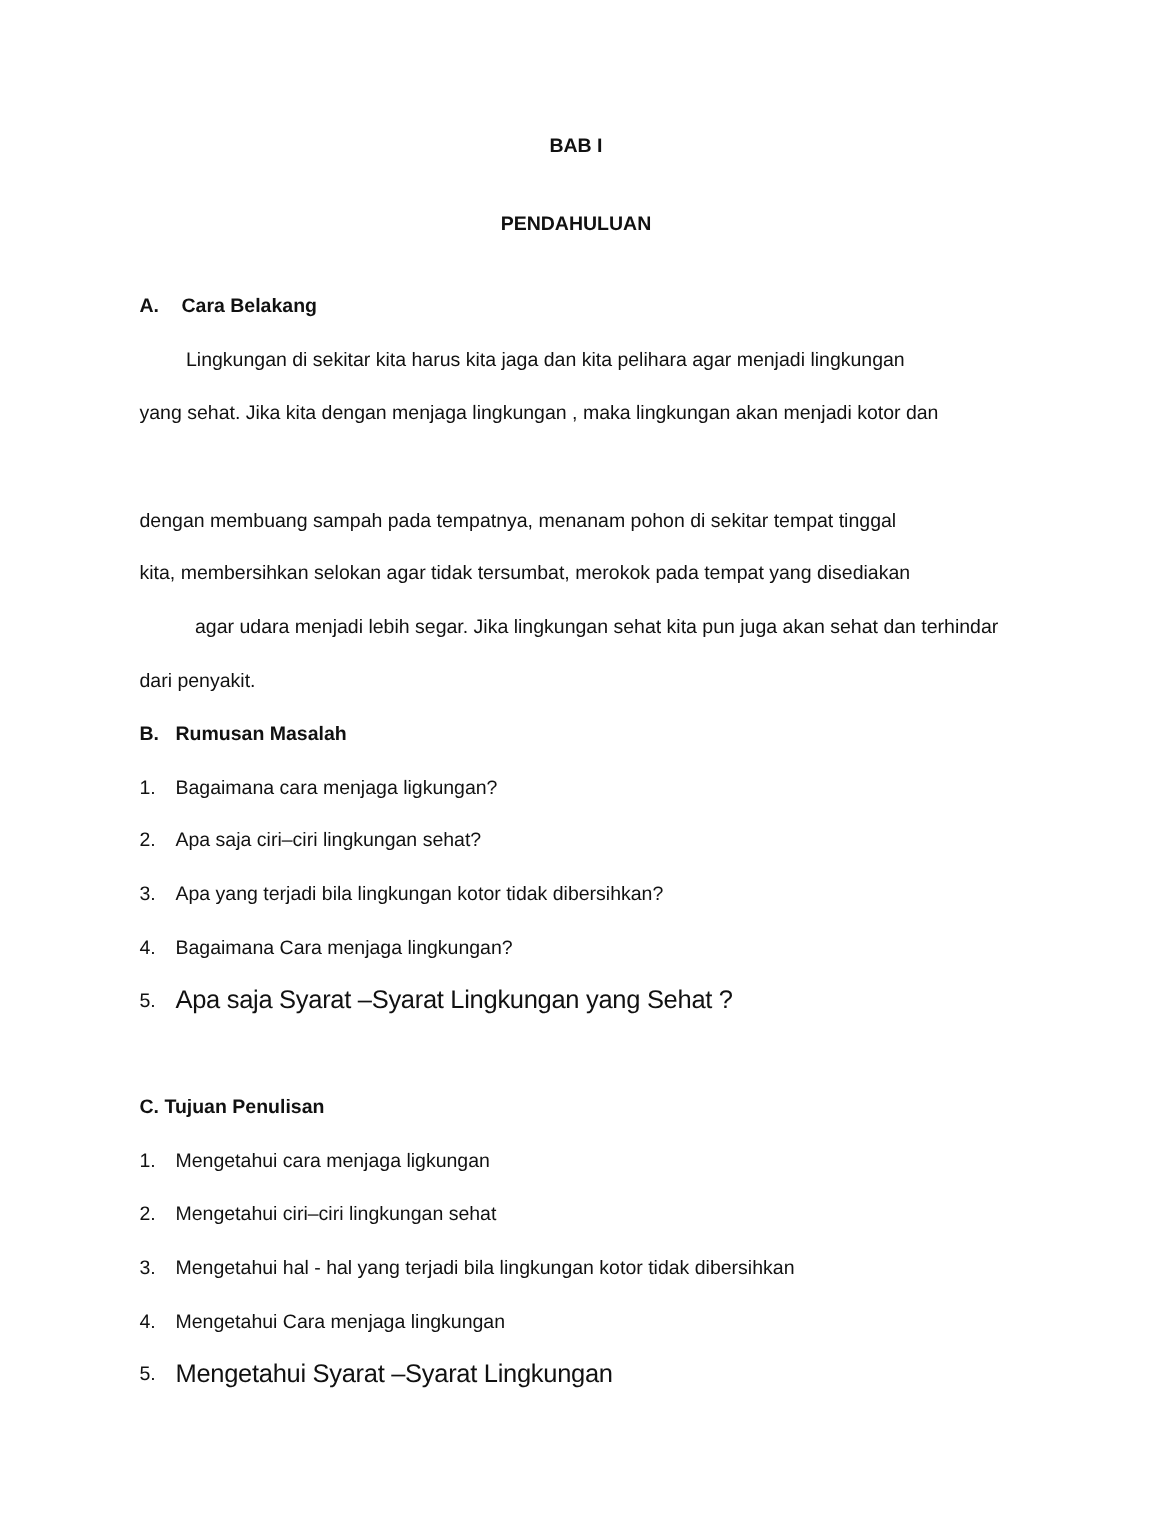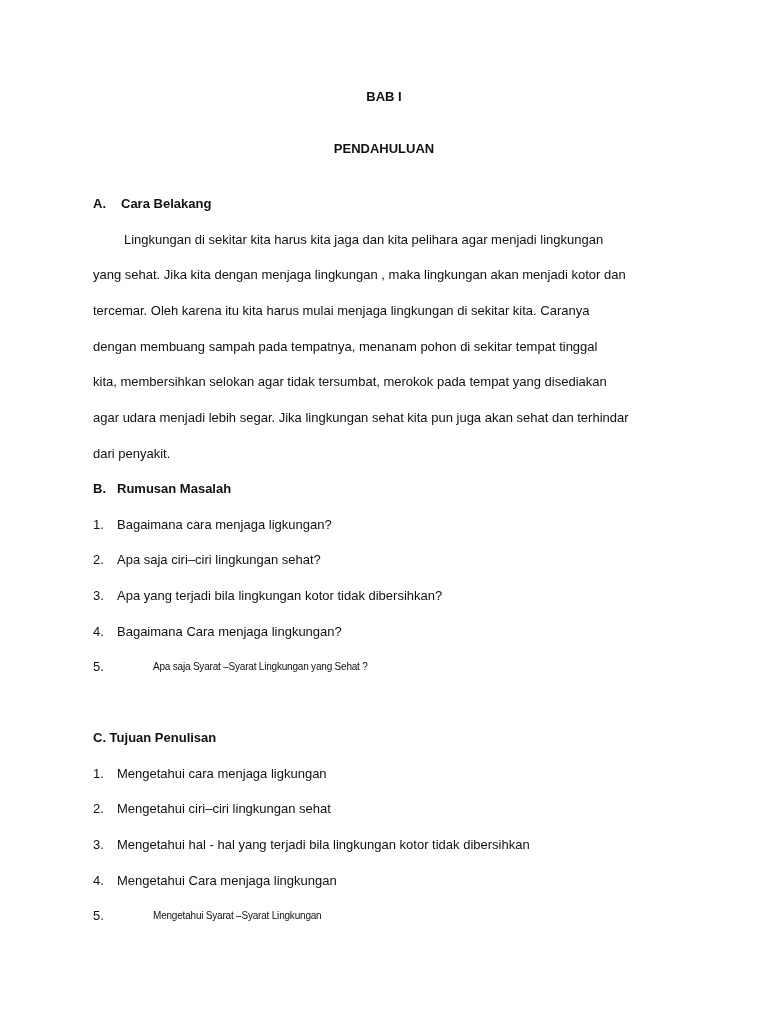--- a/index.html
+++ b/index.html
@@ -26,21 +26,21 @@
       position: absolute;
       white-space: nowrap;
       line-height: 16px;
     }
     .center {
       left: 0;
       width: 768px;
       text-align: center;
     }
     .bold { font-weight: bold; }
-    .small { font-size: 10px; letter-spacing: -0.2px; margin-left: 36px; }
+    .small { font-size: 17px; letter-spacing: -0.2px; }
     .sec-letter { position: absolute; left: 93px; }
     .sec-title { position: absolute; left: 121px; }
     .num { position: absolute; left: 93px; }
     .item-text { position: absolute; left: 117px; }
     .para { left: 93px; }
     .para.first { left: 124px; text-align: right; }
   </style>
 </head>
 <body>
 
@@ -49,24 +49,23 @@
   <div class="line center bold" style="top:89px;">BAB I</div>
   <div class="line center bold" style="top:125px;margin-top:16px;">PENDAHULUAN</div>
 
   <div class="line bold" style="top:196px; left:0; width:768px;">
     <span class="sec-letter">A.</span>
     <span class="sec-title">Cara Belakang</span>
   </div>
 
   <div class="line para first" style="top:232px;">Lingkungan di sekitar kita harus kita jaga dan kita pelihara agar menjadi lingkungan</div>
   <div class="line para" style="top:267px;">yang sehat. Jika kita dengan menjaga lingkungan , maka lingkungan akan menjadi kotor dan</div>
-  <div class="line para" style="top:303px;">tercemar. Oleh karena itu kita harus mulai menjaga lingkungan di sekitar kita. Caranya</div>
   <div class="line para" style="top:339px;">dengan membuang sampah pada tempatnya, menanam pohon di sekitar tempat tinggal</div>
   <div class="line para" style="top:374px;">kita, membersihkan selokan agar tidak tersumbat, merokok pada tempat yang disediakan</div>
-  <div class="line para" style="top:410px;">agar udara menjadi lebih segar. Jika lingkungan sehat kita pun juga akan sehat dan terhindar</div>
+  <div class="line para" style="top:410px;margin-left:37px;">agar udara menjadi lebih segar. Jika lingkungan sehat kita pun juga akan sehat dan terhindar</div>
   <div class="line para" style="top:446px;">dari penyakit.</div>
 
   <div class="line bold" style="top:481px; left:0; width:768px;">
     <span class="sec-letter">B.</span>
     <span class="sec-title" style="left:117px;text-align:center;">Rumusan Masalah</span>
   </div>
 
   <div class="line" style="top:517px; left:0; width:768px;">
     <span class="num">1.</span>
     <span class="item-text">Bagaimana cara menjaga ligkungan?</span>

